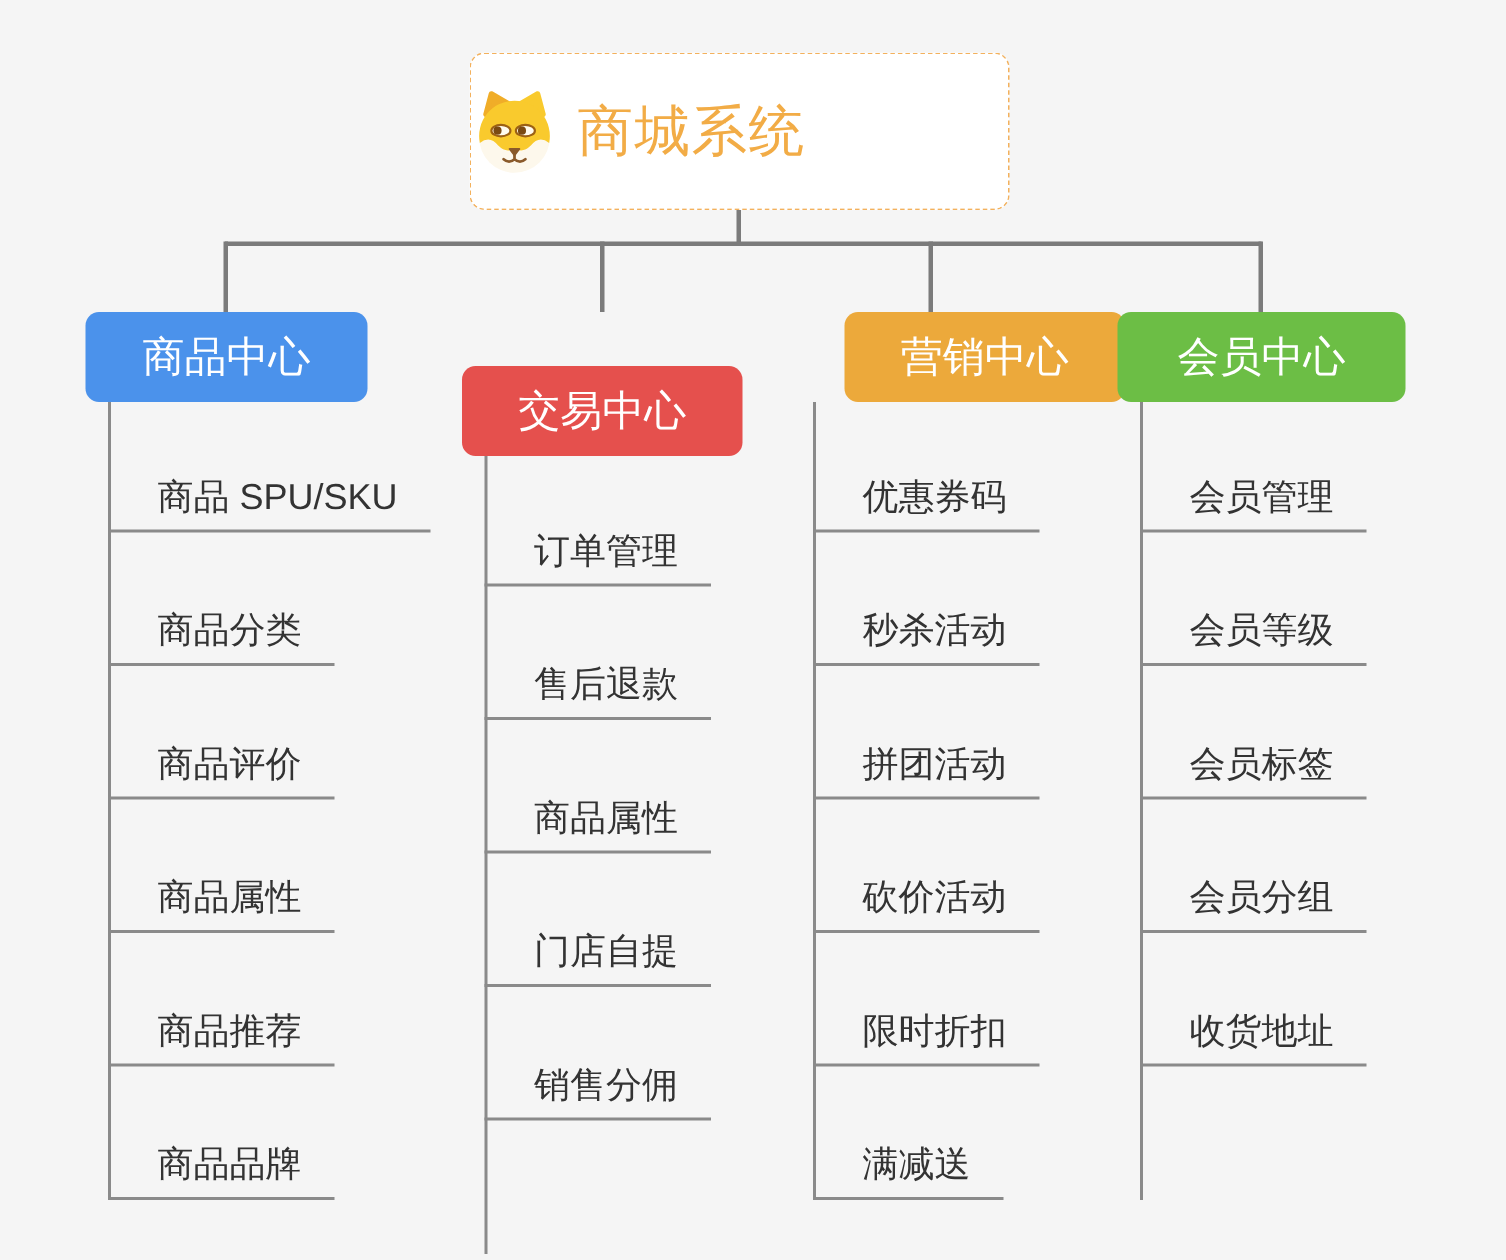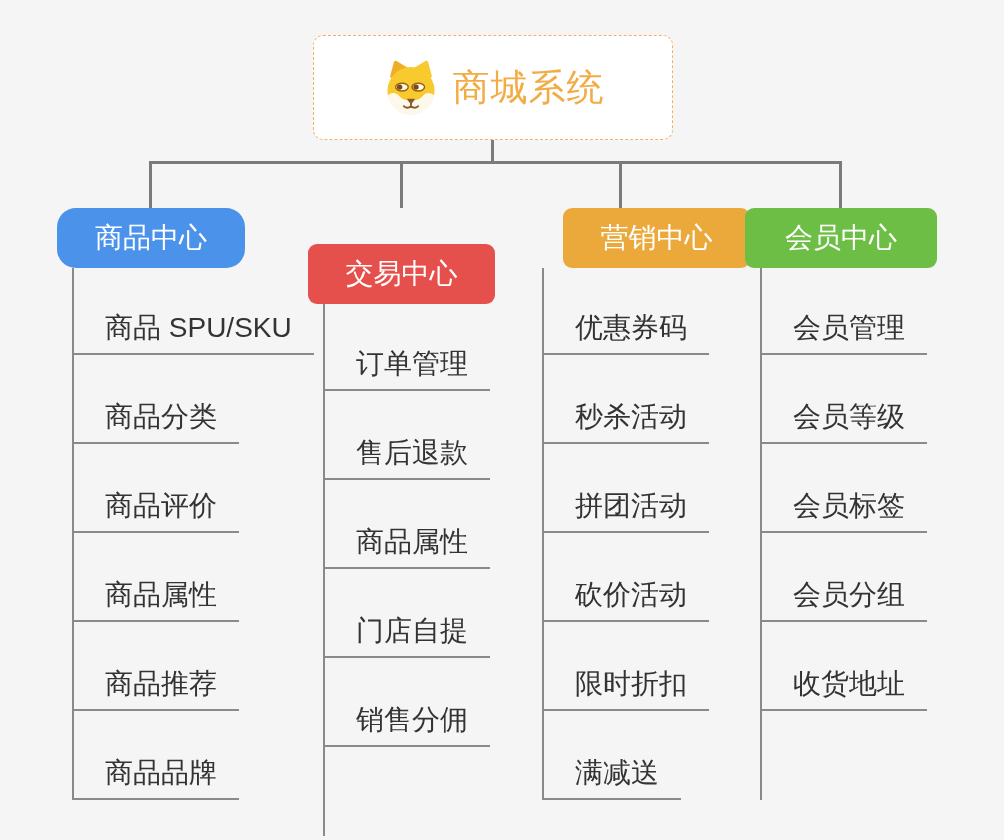--- a/index.html
+++ b/index.html
@@ -12,32 +12,32 @@
   .hline{left:150px;top:161px;width:691px;height:3px;}
   .drop{top:161px;width:3px;height:47px;}
   .drop1{left:149px;}
   .drop2{left:400px;}
   .drop3{left:619px;}
   .drop4{left:839px;}
 
   
   .root{position:absolute;left:313px;top:35px;width:360px;height:105px;background:#ffffff;
         border:1px dashed #f3b15d;border-radius:10px;box-sizing:border-box;
-        display:flex;align-items:center;justify-content:center;gap:13px;}
+        display:flex;align-items:center;justify-content:flex-start;gap:13px;}
   .root-title{font-size:37px;letter-spacing:1px;color:#f2ac46;}
 
   
   .branch{position:absolute;top:208px;}
   .branch-header{height:60px;width:100%;border-radius:9px;display:flex;align-items:center;
         justify-content:center;color:#ffffff;font-size:28px;cursor:default;}
   .spine{position:absolute;left:15px;top:60px;width:2px;height:532px;background:#8a8a8a;}
   .items{position:absolute;left:15px;top:60px;}
   .item{display:flex;align-items:flex-end;width:fit-content;height:89px;
         padding:0 22px 6px 33px;box-sizing:border-box;border-bottom:2px solid #8a8a8a;
-        font-size:28px;color:#333333;white-space:nowrap;}
+        font-size:24px;color:#333333;white-space:nowrap;}
   .item.first{height:87px;}
 </style>
 </head>
 <body>
 
 <div class="canvas">
 
   <div class="line stem"></div>
   <div class="line hline"></div>
   <div class="line drop drop1"></div>
@@ -57,21 +57,21 @@
         <circle cx="19.5" cy="31" r="3" fill="#7a4a12"></circle>
         <circle cx="37.5" cy="31" r="3" fill="#7a4a12"></circle>
         <path d="M28.5 44.5 h7 l-3.5 4.5 z" fill="#8a5a2b" stroke="#8a5a2b" stroke-width="1.5" stroke-linejoin="round"></path>
         <path d="M32 48.5 v3.5 M24 52 Q28 55.5 32 52 Q36 55.5 40 52" fill="none" stroke="#8a5a2b" stroke-width="2" stroke-linecap="round"></path>
       </svg>
     </span>
     <span class="root-title" style="color: rgb(242, 172, 70);">商城系统</span>
   </div>
 
   <div class="branch" style="left:57px;width:188px;">
-    <div class="branch-header" style="background-color: rgb(75, 146, 235); border-radius: 19px;">
+    <div class="branch-header" style="background-color: rgb(75, 146, 235);">
       <span>商品中心</span>
     </div>
     <div class="spine"></div>
     <div class="items">
       <div class="item first">
           <span>商品 SPU/SKU</span>
         </div>
       <div class="item">
           <span>商品分类</span>
         </div>

